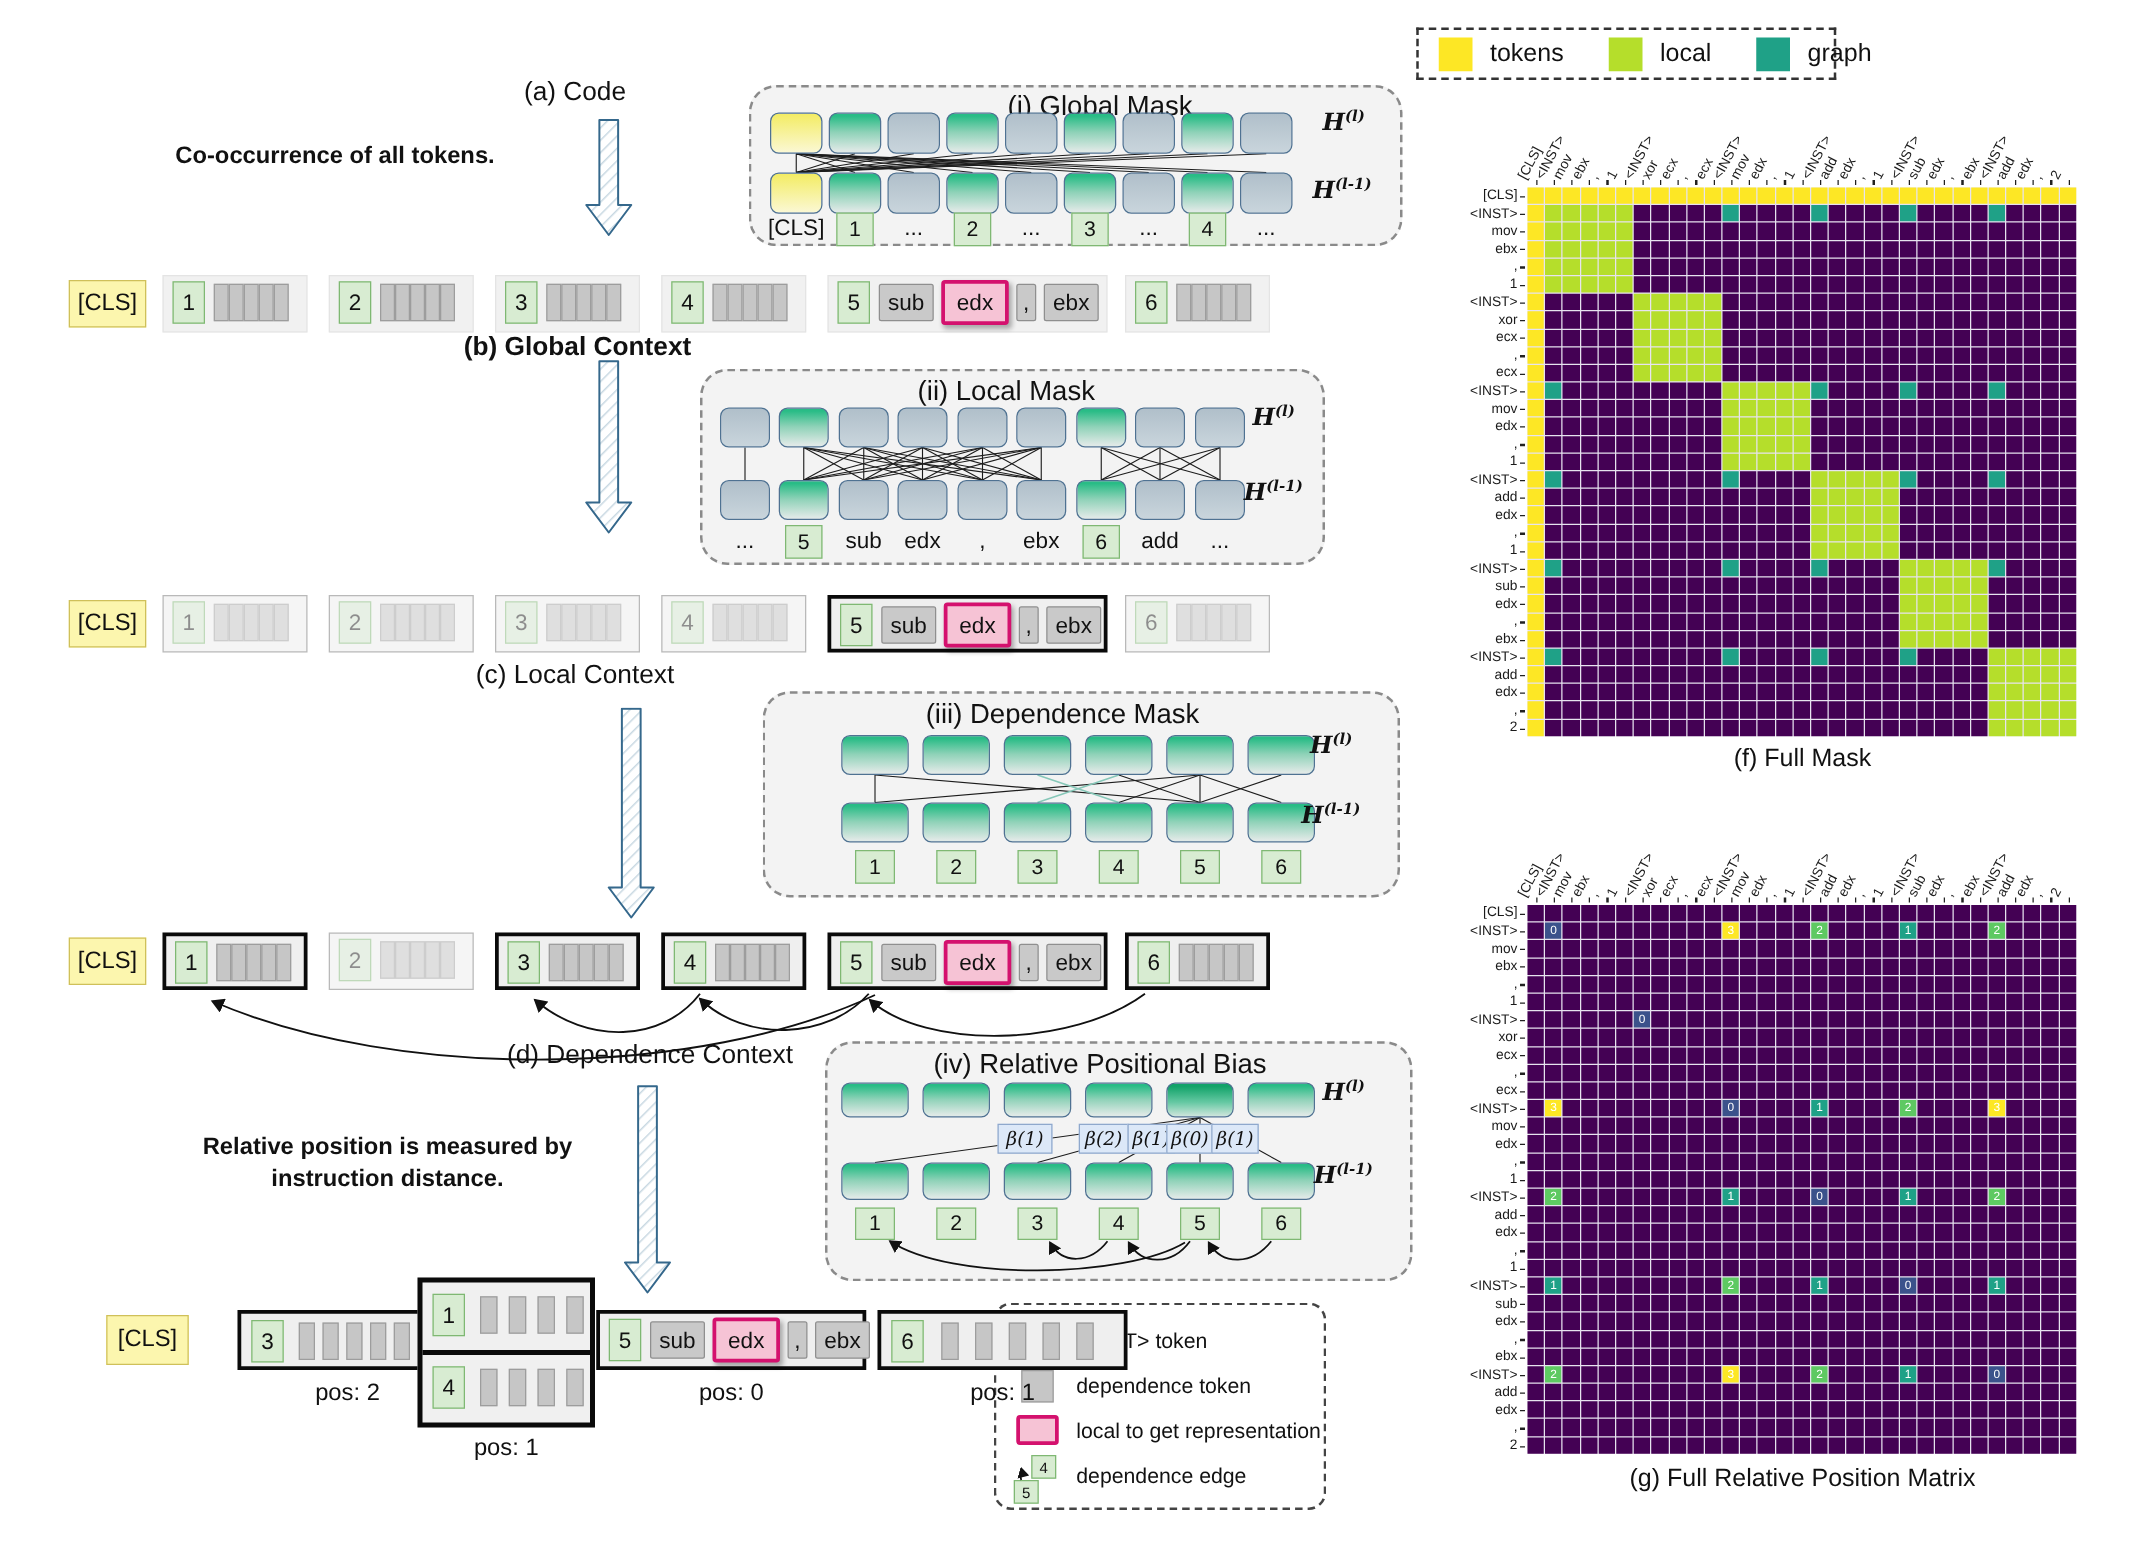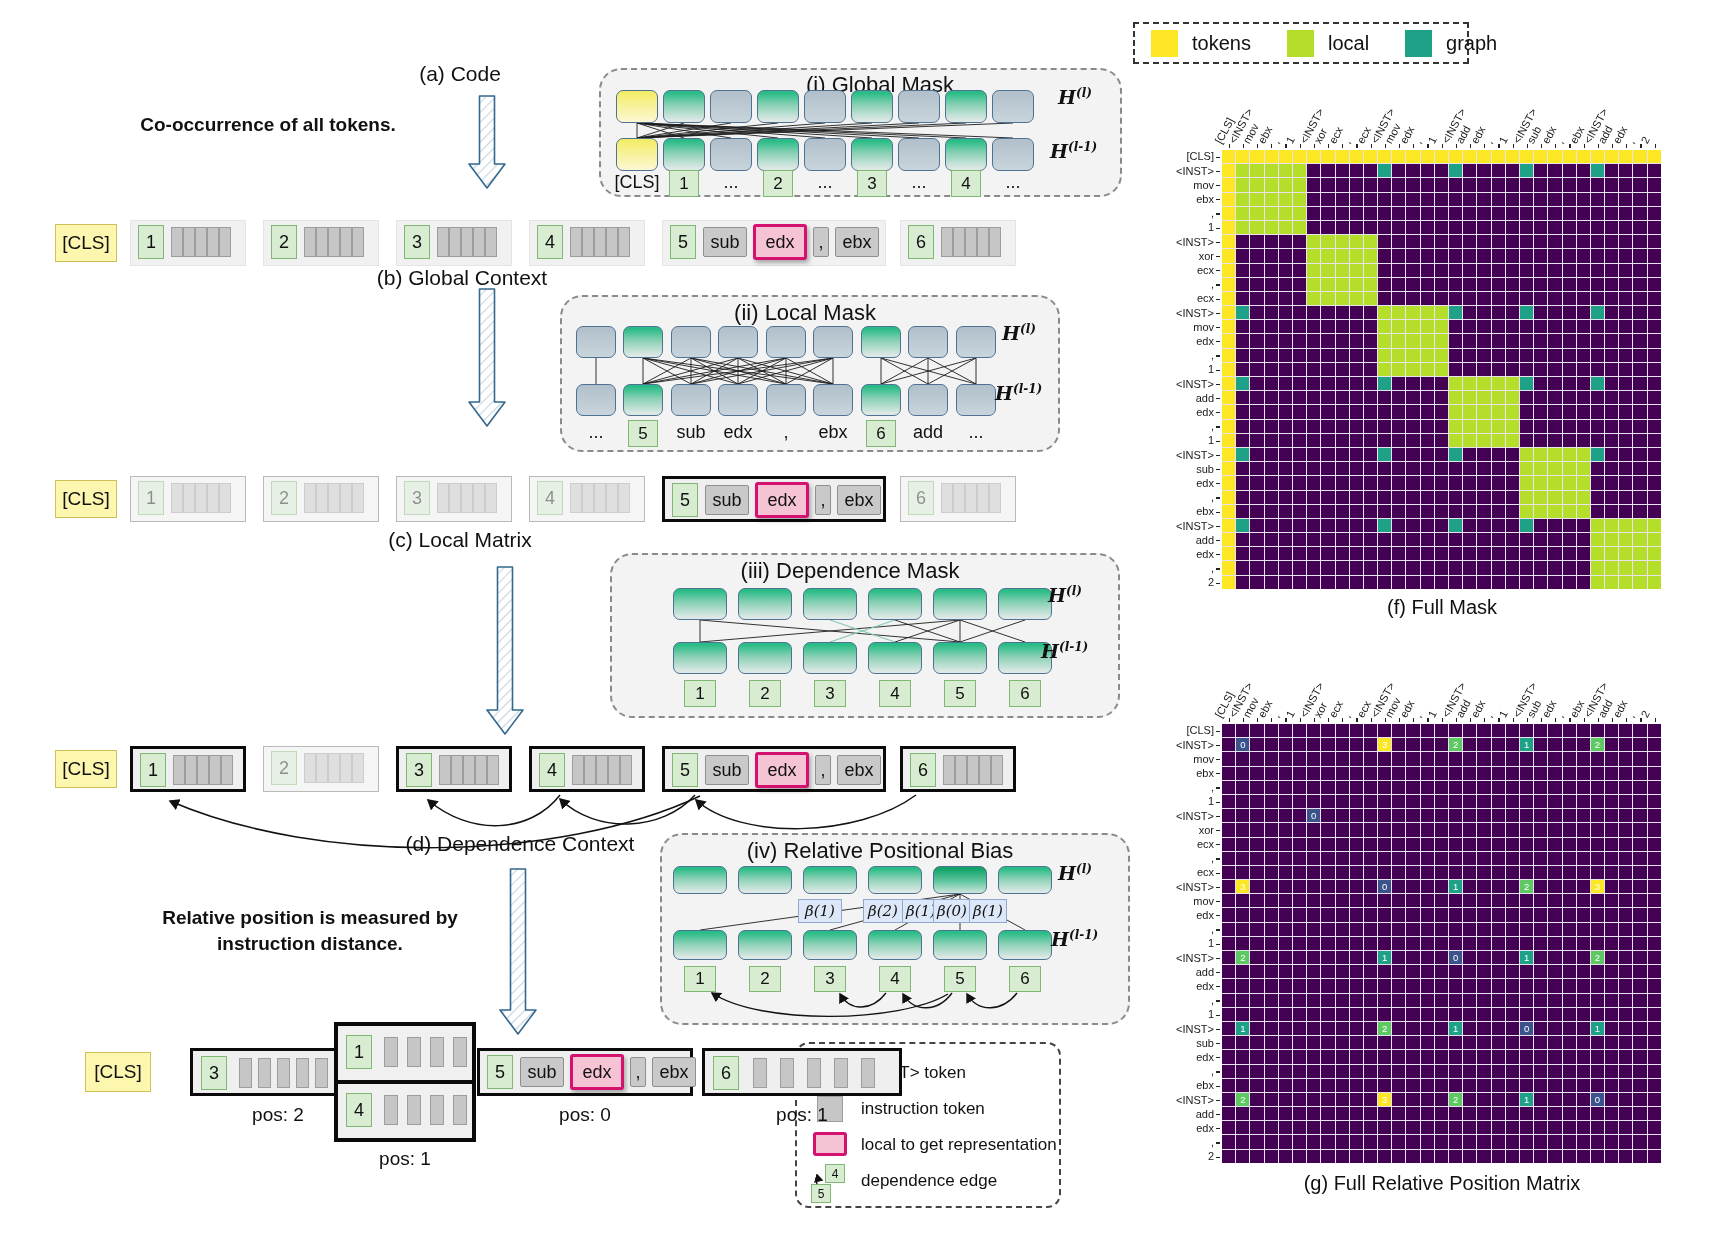--- a/index.html
+++ b/index.html
@@ -62,22 +62,22 @@
 <div class="abs caption" style="left:460px;top:62px;">(a) Code</div>
 
 <div class="abs note" style="left:268px;top:112px;">
   <div>Co-occurrence of all tokens.</div>
 </div>
 <div class="abs note" style="left:310px;top:905px;">
   <div>Relative position is measured by</div>
   <div>instruction distance.</div>
 </div>
 
-<div class="abs caption" style="left:462px;top:266px;">(b) Global Context</div>
-<div class="abs caption" style="left:460px;top:528px;">(c) Local Matrix</div>
+<div class="abs caption" style="left:462px;top:266px;font-weight:bold;">(b) Global Context</div>
+<div class="abs caption" style="left:460px;top:528px;">(c) Local Context</div>
 <div class="abs caption" style="left:520px;top:832px;">(d) Dependence Context</div>
 <div class="abs caption" style="left:1442px;top:596px;font-size:20px;">(f) Full Mask</div>
 <div class="abs caption" style="left:1442px;top:1172px;font-size:20px;">(g) Full Relative Position Matrix</div>
 
 <div class="abs lgtop" style="left:1133px;top:22px;width:336px;height:42px;">
   <span class="item">
     <span class="sw" id="sw-global" style="background: rgb(253, 231, 37);"></span>
     <span>tokens</span>
   </span>
   <span class="item">
@@ -87,21 +87,21 @@
   <span class="item" style="margin-right:0;">
     <span class="sw" id="sw-graph" style="background: rgb(31, 161, 135);"></span>
     <span>graph</span>
   </span>
 </div>
 
 <div class="abs lgbot" style="left:795px;top:1042px;width:266px;height:166px;">
   <div class="greenbox" style="position:absolute;left:18px;top:16px;width:30px;height:26px;font-size:15px;">3</div>
   <div class="lgbot-text" style="left:64px;top:19px;">&lt;INST&gt; token</div>
   <div style="position:absolute;left:20px;top:52px;width:26px;height:26px;background:#c6c6c6;border:1px solid #9d9d9d;box-sizing:border-box;"></div>
-  <div class="lgbot-text" style="left:64px;top:55px;">instruction token</div>
+  <div class="lgbot-text" style="left:64px;top:55px;">dependence token</div>
   <div style="position:absolute;left:16px;top:88px;width:34px;height:24px;background:#f6c3d5;border:3.5px solid #d4116e;border-radius:3px;box-sizing:border-box;"></div>
   <div class="lgbot-text" style="left:64px;top:91px;">local to get representation</div>
   <div class="greenbox" style="position:absolute;left:28px;top:120px;width:20px;height:19px;font-size:12px;">4</div>
   <div class="greenbox" style="position:absolute;left:14px;top:140px;width:20px;height:19px;font-size:12px;">5</div>
   <svg style="position:absolute;left:10px;top:118px;" width="46" height="44" viewBox="0 0 46 44">
     <defs>
           <marker id="mk-lg" markerWidth="7" markerHeight="7" refX="5" refY="3.5" orient="auto">
       <path d="M0,0 L6,3.5 L0,7 Z" fill="#111"></path>
           </marker>
         </defs>

